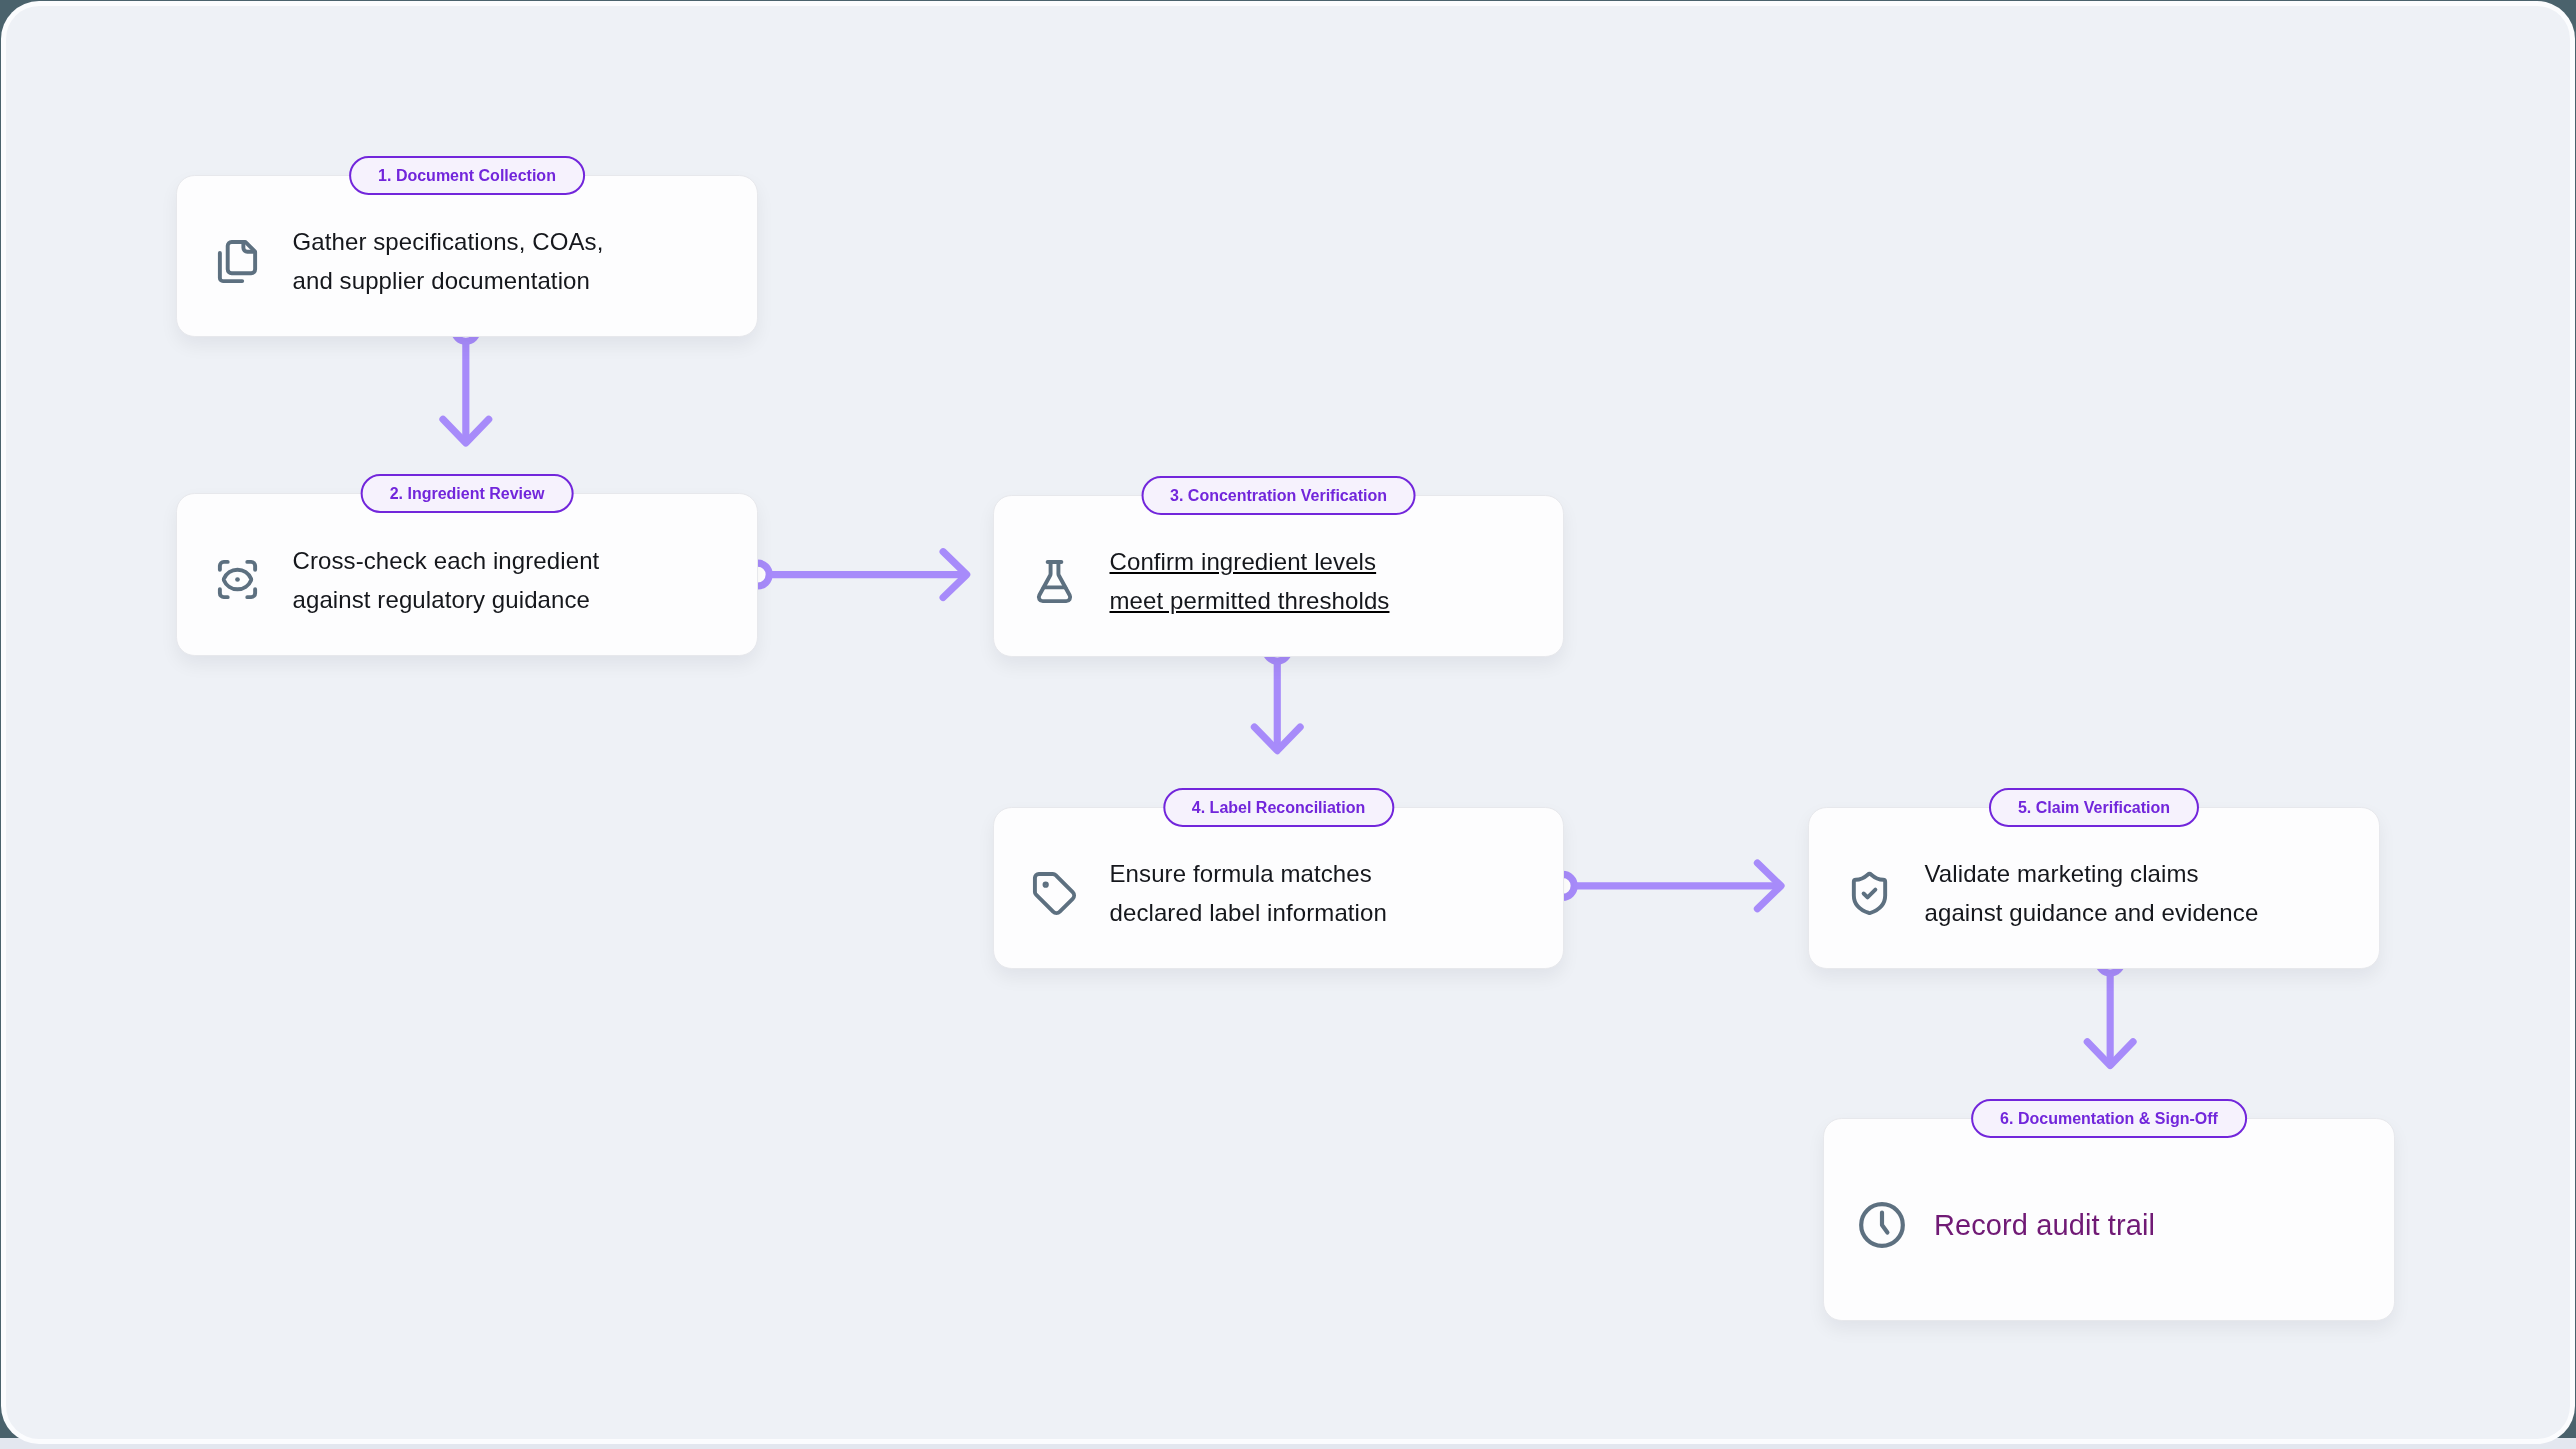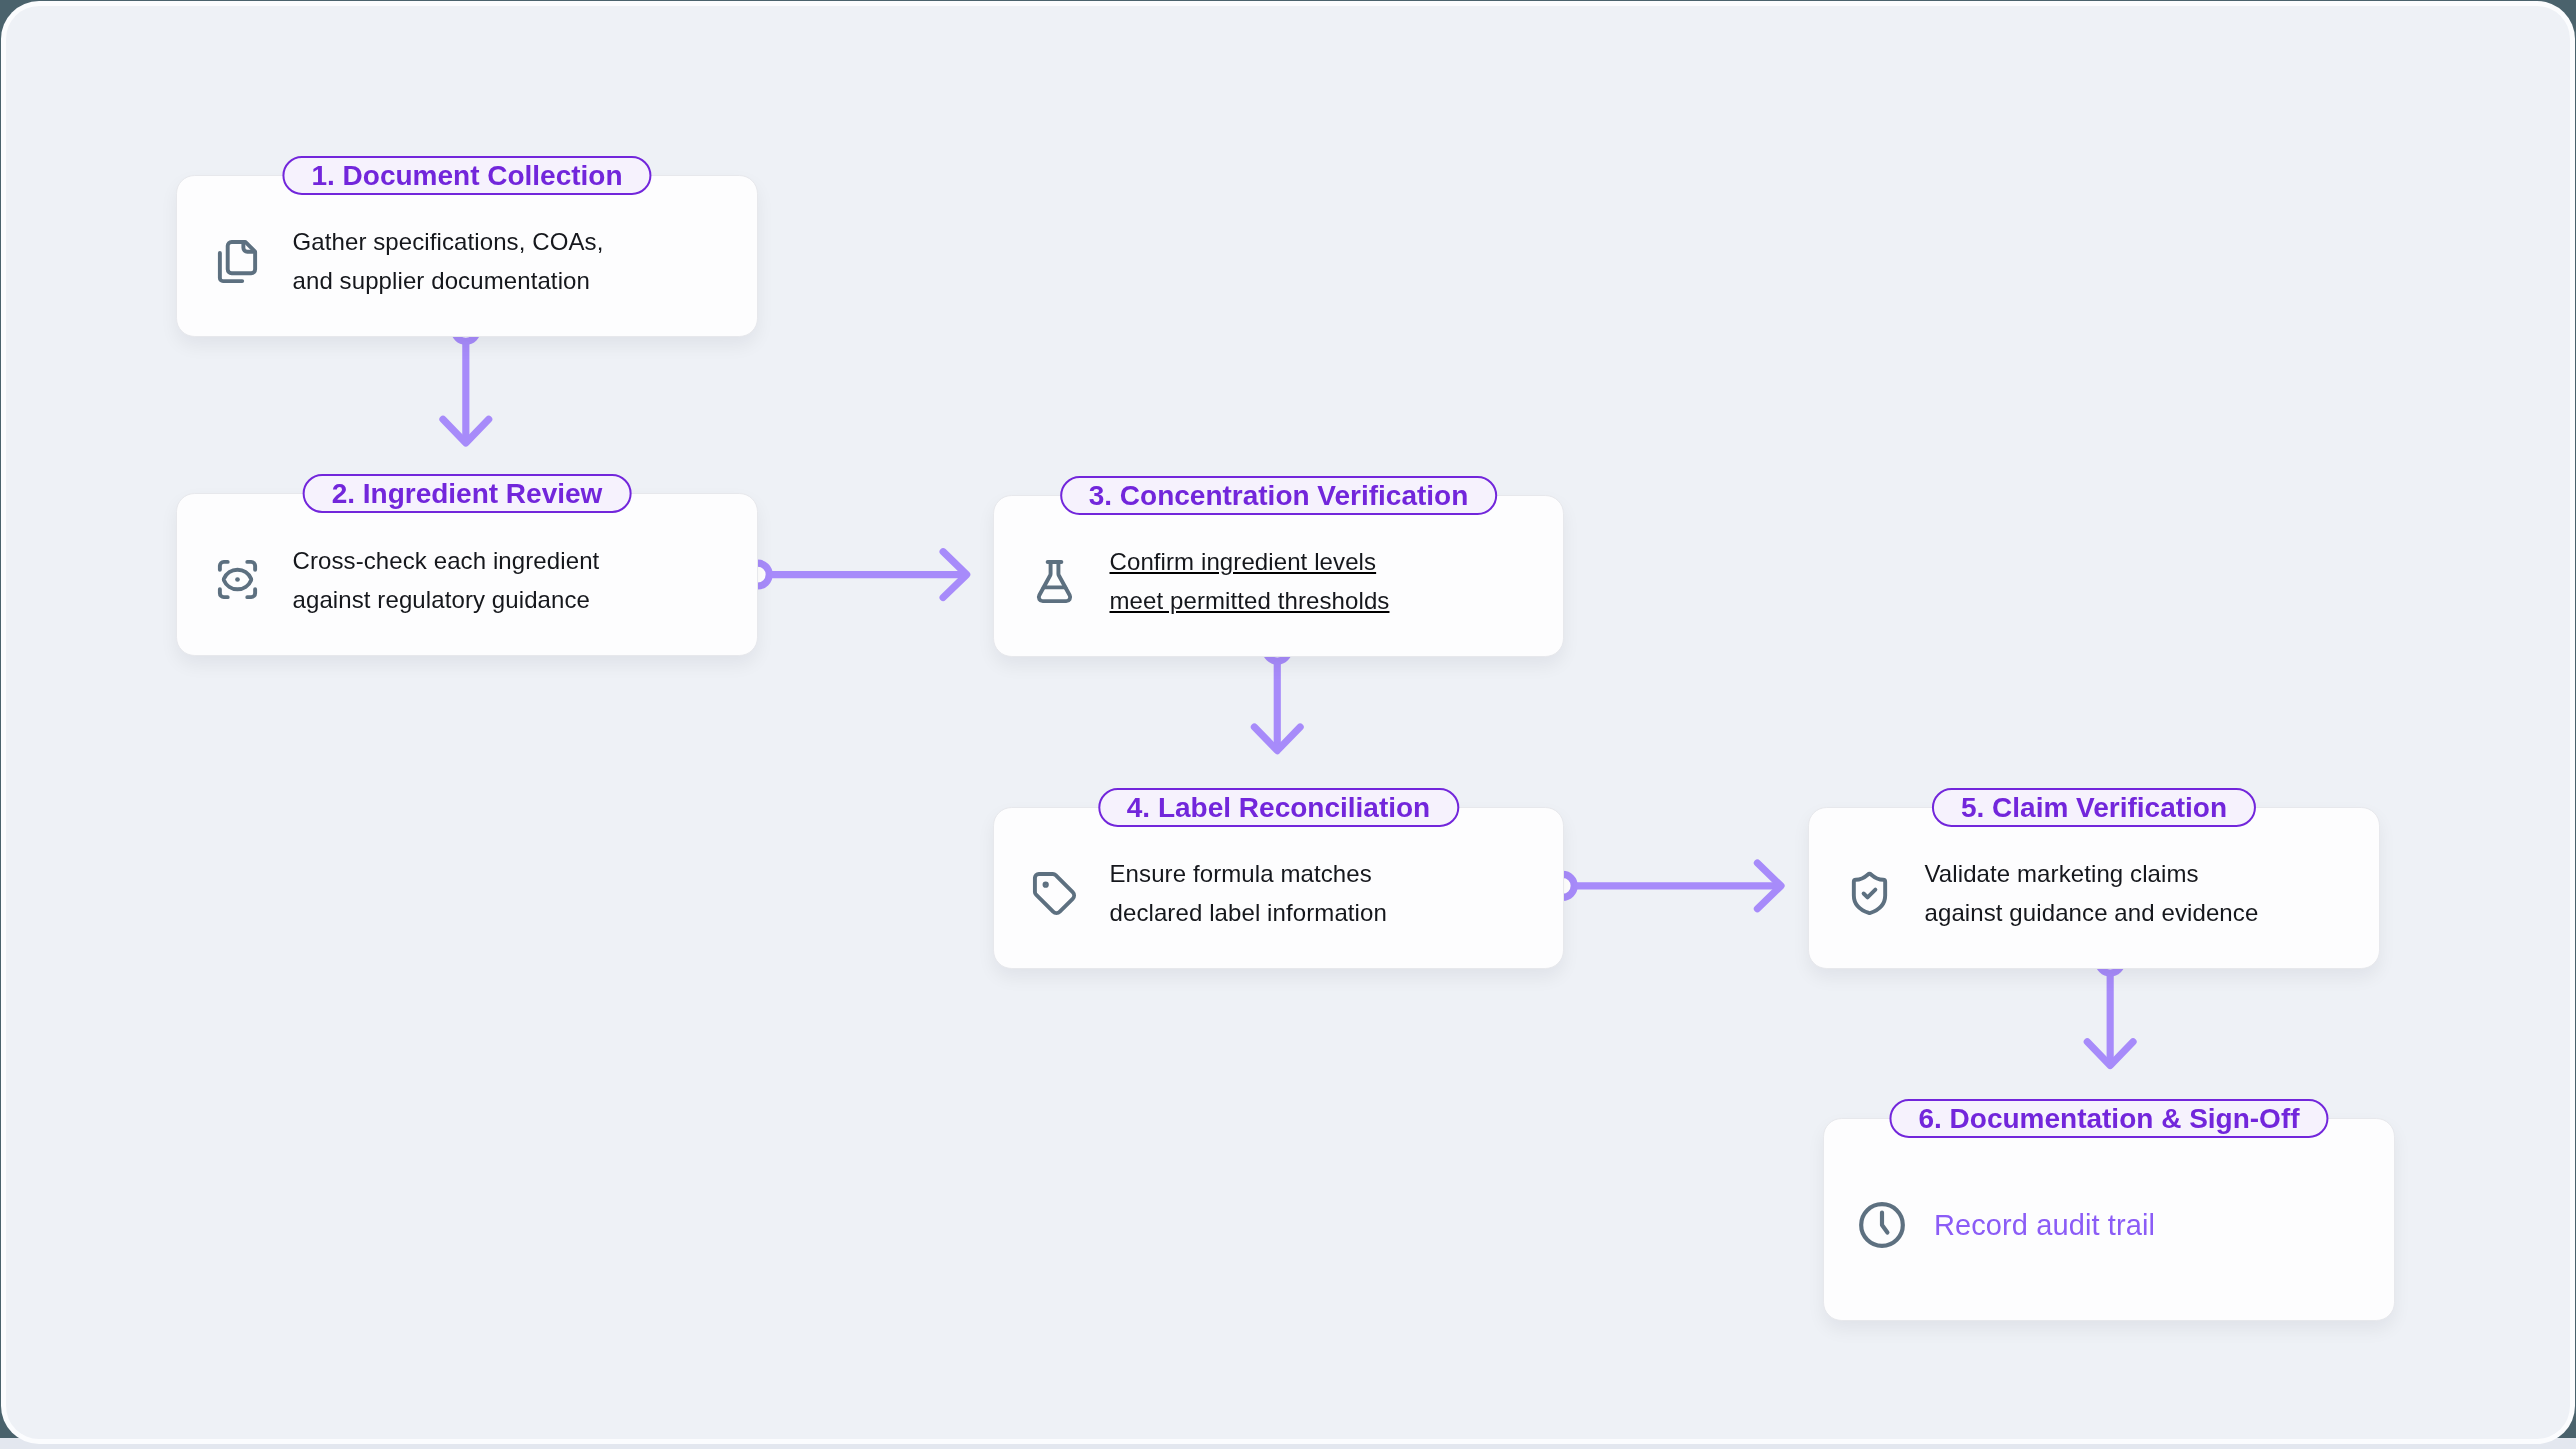--- a/index.html
+++ b/index.html
@@ -17,21 +17,21 @@
   .connectors{position:absolute;left:0;top:0;width:2576px;height:1449px;pointer-events:none;}
   .card{
     position:absolute;background:#fdfdfe;
     border:1.4px solid #e7e8ec;border-radius:18.6px;
     box-shadow:0 8.6px 18.6px rgba(15,23,42,.06);
   }
   .badge{
     position:absolute;top:-20px;left:50%;transform:translateX(-50%);
     height:39px;padding:0 27px;box-sizing:border-box;
     background:#f6f2fd;border:2.9px solid #7226db;border-radius:715px;
-    color:#7226db;font-weight:700;font-size:28px;line-height:34px;
+    color:#7226db;font-weight:700;font-size:16px;line-height:34px;
     display:flex;align-items:center;white-space:nowrap;z-index:3;
   }
   .card-body{
     display:flex;align-items:center;gap:31.5px;
     padding:10px 21.5px 0 37px;height:100%;box-sizing:border-box;
   }
   .icon{width:47px;height:47px;color:#5d7080;flex:0 0 auto;}
   .icon svg{width:100%;height:100%;}
   .desc{
     font-size:24px;line-height:39px;color:#15171c;
@@ -39,21 +39,21 @@
   }
   .rows{display:flex;flex-direction:column;justify-content:center;gap:21.5px;
     padding:11.4px 21.5px 0 33px;height:100%;box-sizing:border-box;}
   .row{display:flex;align-items:center;gap:27px;}
   .row .icon{width:50px;height:50px;}
   .check-chip{
     width:60px;height:60px;border-radius:14.3px;background:#ecf0f4;
     display:flex;align-items:center;justify-content:center;flex:0 0 auto;
   }
   .check-chip svg{width:39px;height:39px;color:#1aa34a;}
-  .row-label{font-size:29px;color:#8b5cf6;letter-spacing:0.1px;}
+  .row-label{font-size:29px;color:#701a75;letter-spacing:0.1px;}
 
   .card1{left:176px;top:175px;width:580px;height:160px;}
   .card2{left:176px;top:493px;width:580px;height:161px;}
   .card3{left:993px;top:495px;width:569px;height:160px;text-decoration:underline;}
   .card4{left:993px;top:807px;width:569px;height:160px;}
   .card5{left:1808px;top:807px;width:570px;height:160px;}
   .card6{left:1823px;top:1118px;width:570px;height:201px;}
 </style>
 </head>
 <body>

